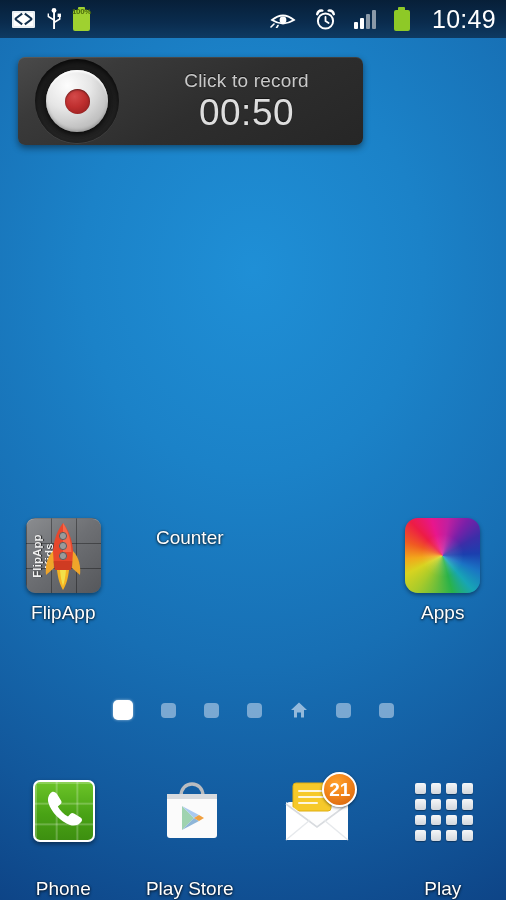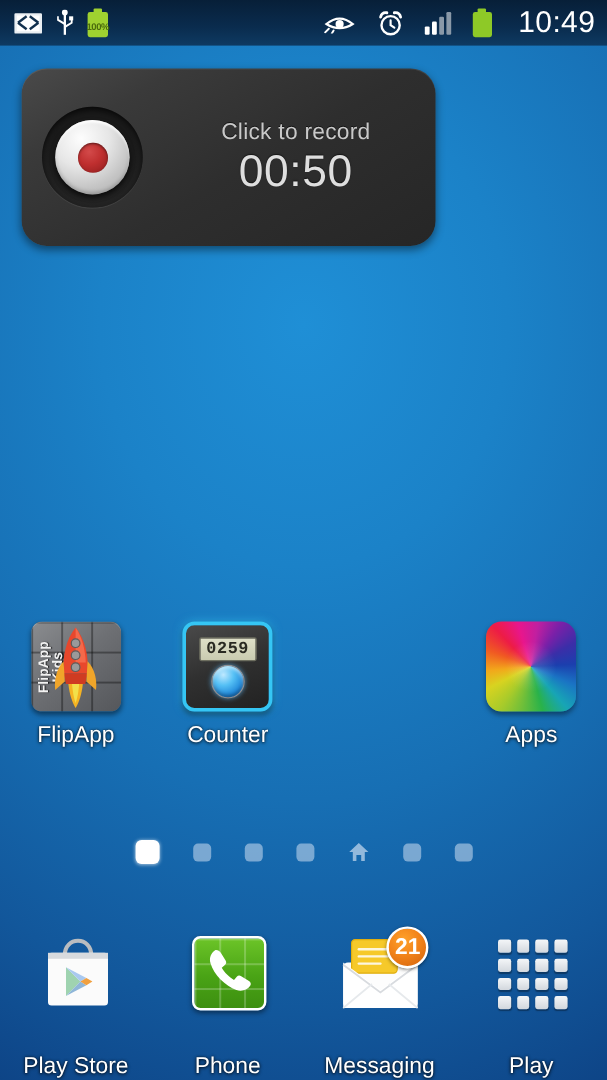--- a/index.html
+++ b/index.html
@@ -44,42 +44,42 @@
   .ic-env i:last-child  { transform: translateY(-1px) rotate(37deg); }
 
   
   .ic-usb { width: 16px; height: 22px; position: relative; }
 
   
   .ic-batt-pct { position: relative; width: 17px; height: 24px; }
   .ic-batt-pct .cap { position:absolute; top:0; left:5px; width:7px; height:3px; background:#9fd130; border-radius:1px 1px 0 0;}
   .ic-batt-pct .body { position:absolute; top:3px; left:0; width:17px; height:21px; background:#9fd130; border-radius:2px;}
   .ic-batt-pct .pct {
-    position:absolute; bottom:4px; left:-1px; width:19px; text-align:center;
+    position:absolute; bottom:15px; left:-1px; width:19px; text-align:center;
     font-size:8px; font-weight:bold; color:#4b6b0c; letter-spacing:-0.4px; line-height:8px;
   }
 
   
   .ic-eye { width:26px; height:18px; position:relative; }
   
   .ic-alarm { width:22px; height:22px; position:relative; }
   
   .ic-signal { display:flex; align-items:flex-end; gap:2px; height:19px; }
   .ic-signal span { width:4px; background:#8a99a8; border-radius:1px; }
   .ic-signal span.on { background:#ffffff; }
   
   .ic-batt { position: relative; width: 16px; height: 24px; }
   .ic-batt .cap { position:absolute; top:0; left:4.5px; width:7px; height:3px; background:#8ec927; border-radius:1px 1px 0 0;}
   .ic-batt .body { position:absolute; top:3px; left:0; width:16px; height:21px; background:#8ec927; border-radius:2px;}
 
   
   .widget {
     position: absolute; left: 18px; top: 57px;
-    width: 345px; height: 148px;
-    border-radius: 21px;
+    width: 345px; height: 88px;
+    border-radius: 7px;
     background: linear-gradient(150deg, #4a4a4a 0%, #3a3a3a 22%, #2e2e2e 55%, #262626 100%);
     box-shadow: 0 3px 7px rgba(0,0,0,.45), inset 0 1px 0 rgba(255,255,255,.09);
     display: flex; align-items: center;
     z-index: 10;
   }
   .rec-btn-wrap {
     width: 118px; height: 116px;
     display: flex; align-items: center; justify-content: center;
     position: relative;
   }
@@ -362,26 +362,20 @@
             <path d="M13 49 C14 58 16 64 19 69 C22 64 24 58 25 49 Z" fill="#f5b323"></path>
             <path d="M16 49 C16.6 56 17.6 61 19 65 C20.4 61 21.4 56 22 49 Z" fill="#f2e04a"></path>
           </svg>
         </span>
       </div>
     </div>
     <div class="app-label">FlipApp</div>
   </div>
 
   <div class="app">
-    <div class="app-icon-box">
-      <div class="ic-counter">
-        <div class="lcd">0259</div>
-        <div class="blue-knob"></div>
-      </div>
-    </div>
     <div class="app-label">Counter</div>
   </div>
 
   <div class="app"></div>
 
   <div class="app">
     <div class="app-icon-box">
       <div class="ic-fotor"></div>
     </div>
     <div class="app-label">Apps</div>
@@ -396,52 +390,52 @@
   <span class="dot home">
     <svg width="18" height="18" viewBox="0 0 18 18">
       <path d="M9 1.5 L17 9 L14 9 L14 16.5 L11 16.5 L11 11.5 L7 11.5 L7 16.5 L4 16.5 L4 9 L1 9 Z" fill="rgba(190,212,235,.75)"></path>
     </svg>
   </span>
   <span class="dot"></span>
   <span class="dot"></span>
 </div>
 
 <div class="dock">
+
+  <div class="dock-item">
+    <div class="dock-icon-box">
+      <div class="ic-phone">
+        <svg width="58" height="58" viewBox="0 0 58 58">
+          <path d="M17 10 C14 12 12 16 13.5 21 C16 30 26 40 35 43 C40 44.6 44.5 42.5 46.5 39.5
+                   C47.5 38 47 36.5 45.5 35.5 L39 31.5 C37.6 30.6 36.3 30.9 35.3 32 L33 34.6
+                   C29 32.4 25 28.4 22.8 24.5 L25.4 22.2 C26.6 21.2 26.9 19.8 26 18.4 L22 11.9
+                   C21 10.4 18.5 9 17 10 Z" fill="#ffffff"></path>
+        </svg>
+      </div>
+    </div>
+    <div class="dock-label">Phone</div>
+  </div>
 
   <div class="dock-item">
     <div class="dock-icon-box">
       <span class="ic-play">
         <svg width="66" height="66" viewBox="0 0 66 66">
           <path d="M22 17 C22 9.5 27 5 33 5 C39 5 44 9.5 44 17" fill="none" stroke="#b9bcc0" stroke-width="3.4"></path>
           <rect x="8" y="15" width="50" height="44" rx="3" fill="#fbfbfb"></rect>
           <rect x="8" y="15" width="50" height="5" fill="#d7dade"></rect>
           <g transform="translate(22,26)">
             <path d="M1 1 L1 25 L13 13 Z" fill="#9fd3b0"></path>
             <path d="M1 1 L18 10 L13 13 Z" fill="#a9c9f0"></path>
             <path d="M1 25 L18 16 L13 13 Z" fill="#8fb6d8"></path>
             <path d="M18 10 L23 13 L18 16 L13 13 Z" fill="#f0a040"></path>
           </g>
         </svg>
       </span>
     </div>
     <div class="dock-label">Play Store</div>
-  </div>
-
-  <div class="dock-item">
-    <div class="dock-icon-box">
-      <div class="ic-phone">
-        <svg width="58" height="58" viewBox="0 0 58 58">
-          <path d="M17 10 C14 12 12 16 13.5 21 C16 30 26 40 35 43 C40 44.6 44.5 42.5 46.5 39.5
-                   C47.5 38 47 36.5 45.5 35.5 L39 31.5 C37.6 30.6 36.3 30.9 35.3 32 L33 34.6
-                   C29 32.4 25 28.4 22.8 24.5 L25.4 22.2 C26.6 21.2 26.9 19.8 26 18.4 L22 11.9
-                   C21 10.4 18.5 9 17 10 Z" fill="#ffffff"></path>
-        </svg>
-      </div>
-    </div>
-    <div class="dock-label">Phone</div>
   </div>
 
   <div class="dock-item">
     <div class="dock-icon-box">
       <span class="ic-msg">
         <svg width="66" height="62" viewBox="0 0 66 62">
           <rect x="2" y="22" width="62" height="38" rx="4" fill="#fdfdfd"></rect>
           <rect x="9" y="3" width="38" height="28" rx="3" fill="#f6c92a"></rect>
           <rect x="9" y="3" width="38" height="28" rx="3" fill="none" stroke="#e0ae10" stroke-width="1"></rect>
           <g stroke="#ffffff" stroke-width="2" stroke-linecap="round" opacity=".85">
@@ -449,21 +443,20 @@
               <path d="M15 17 H41"></path>
               <path d="M15 23 H33"></path>
           </g>
           <path d="M2 22 L33 45 L64 22 L64 60 L2 60 Z" fill="#ffffff"></path>
           <path d="M2 24 L33 47 L64 24" fill="none" stroke="#d8dbdf" stroke-width="1.6"></path>
           <path d="M2 60 L26 40 M64 60 L40 40" stroke="#e6e9ec" stroke-width="1.4"></path>
         </svg>
       </span>
       <span class="badge">21</span>
     </div>
-    <div class="dock-label">Messaging</div>
   </div>
 
   <div class="dock-item">
     <div class="dock-icon-box">
       <span class="ic-apps">
         <b></b>
           <b></b>
           <b></b>
           <b></b>
         <b></b>

